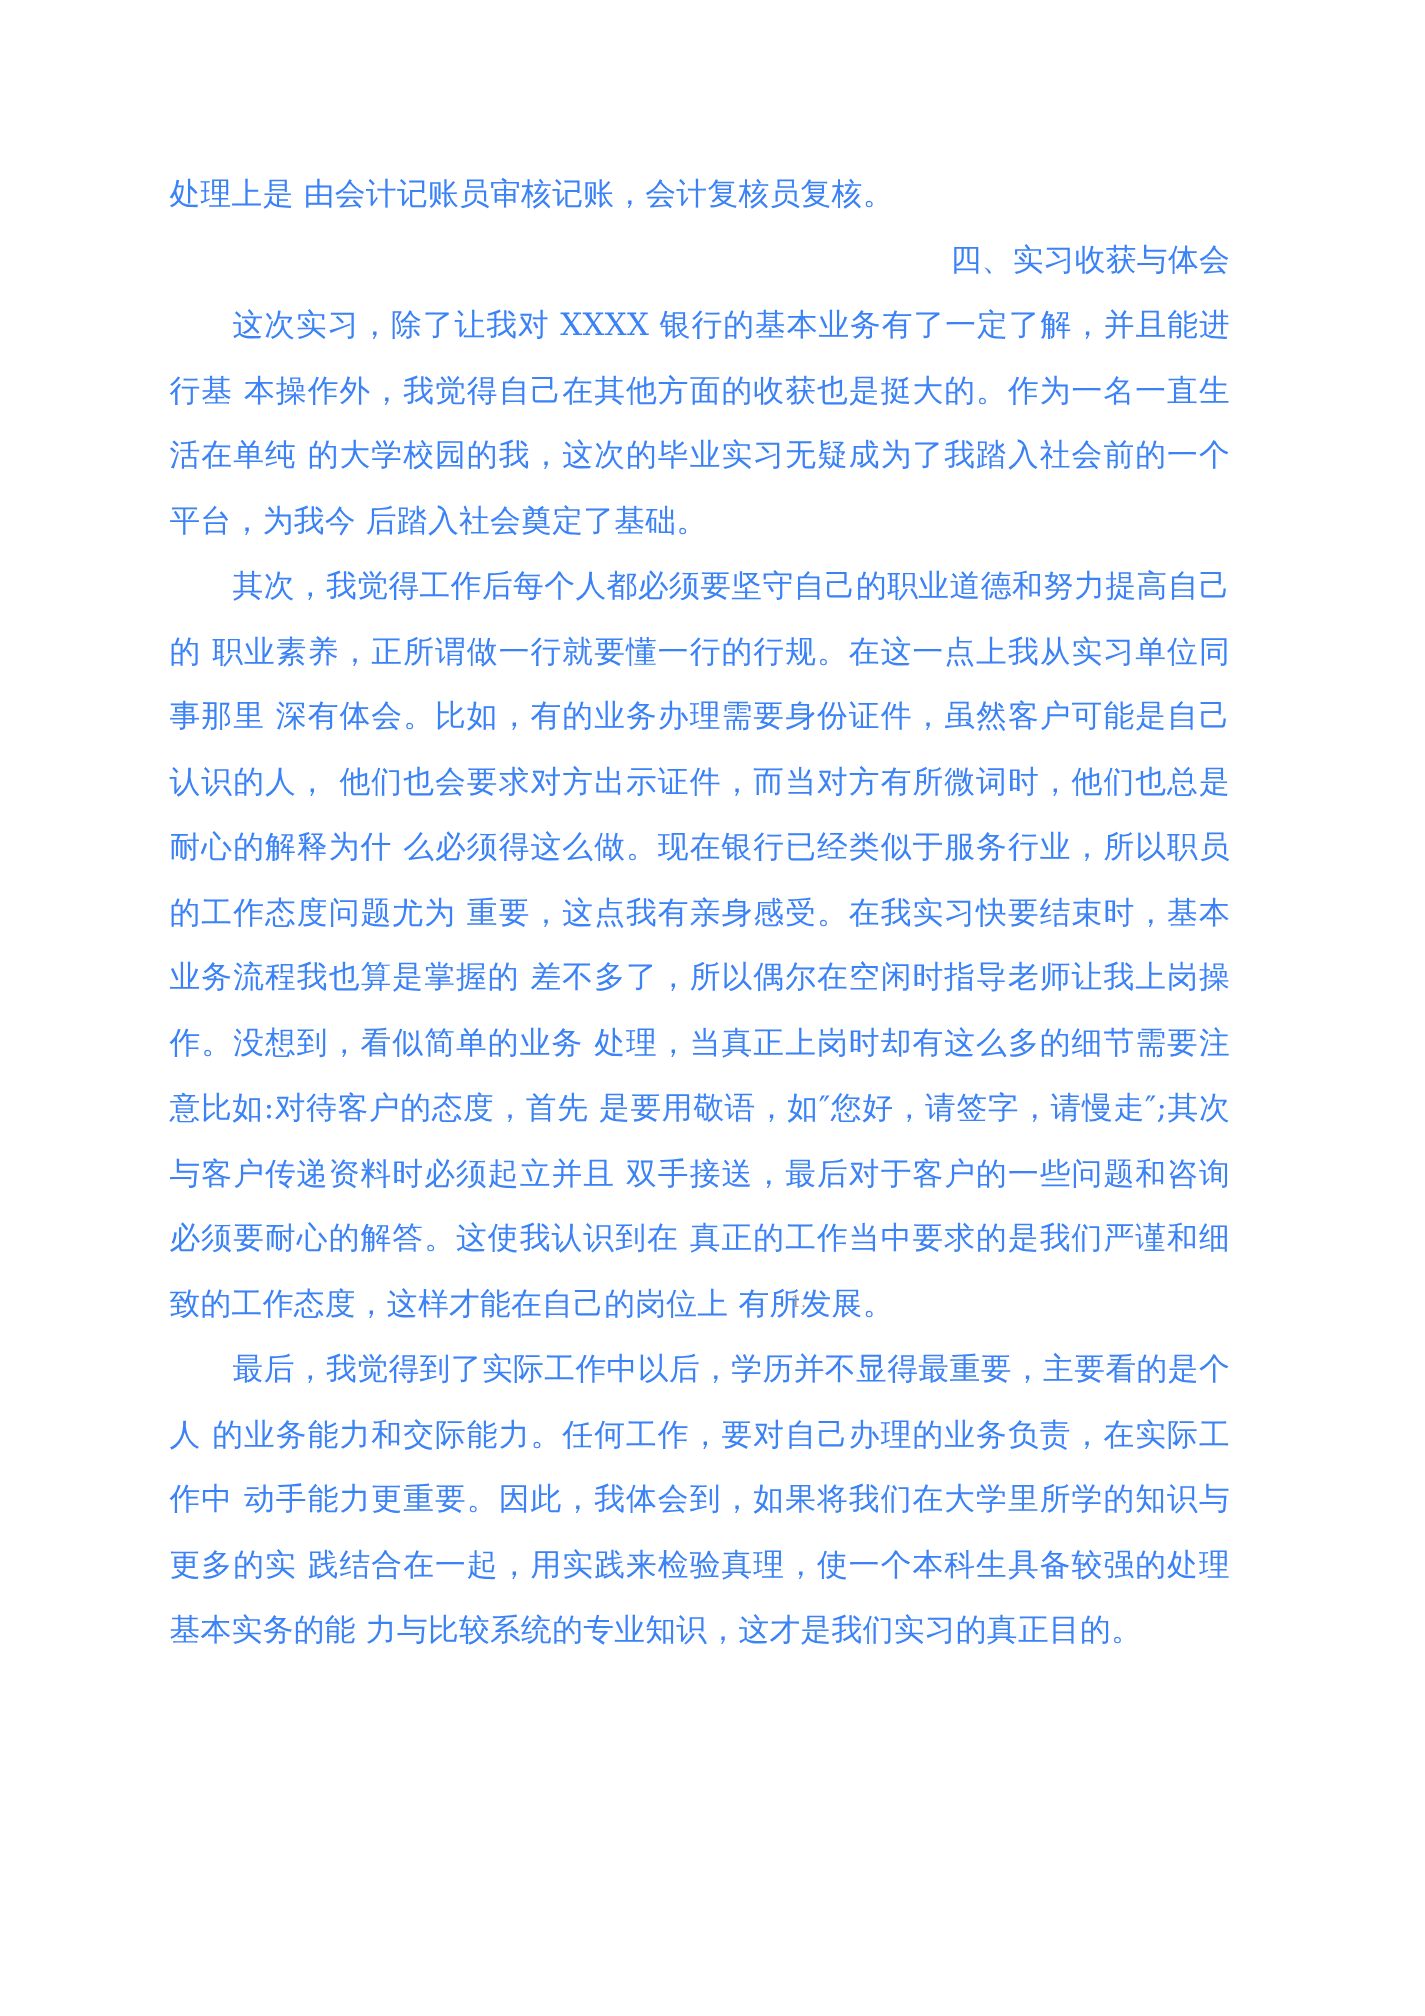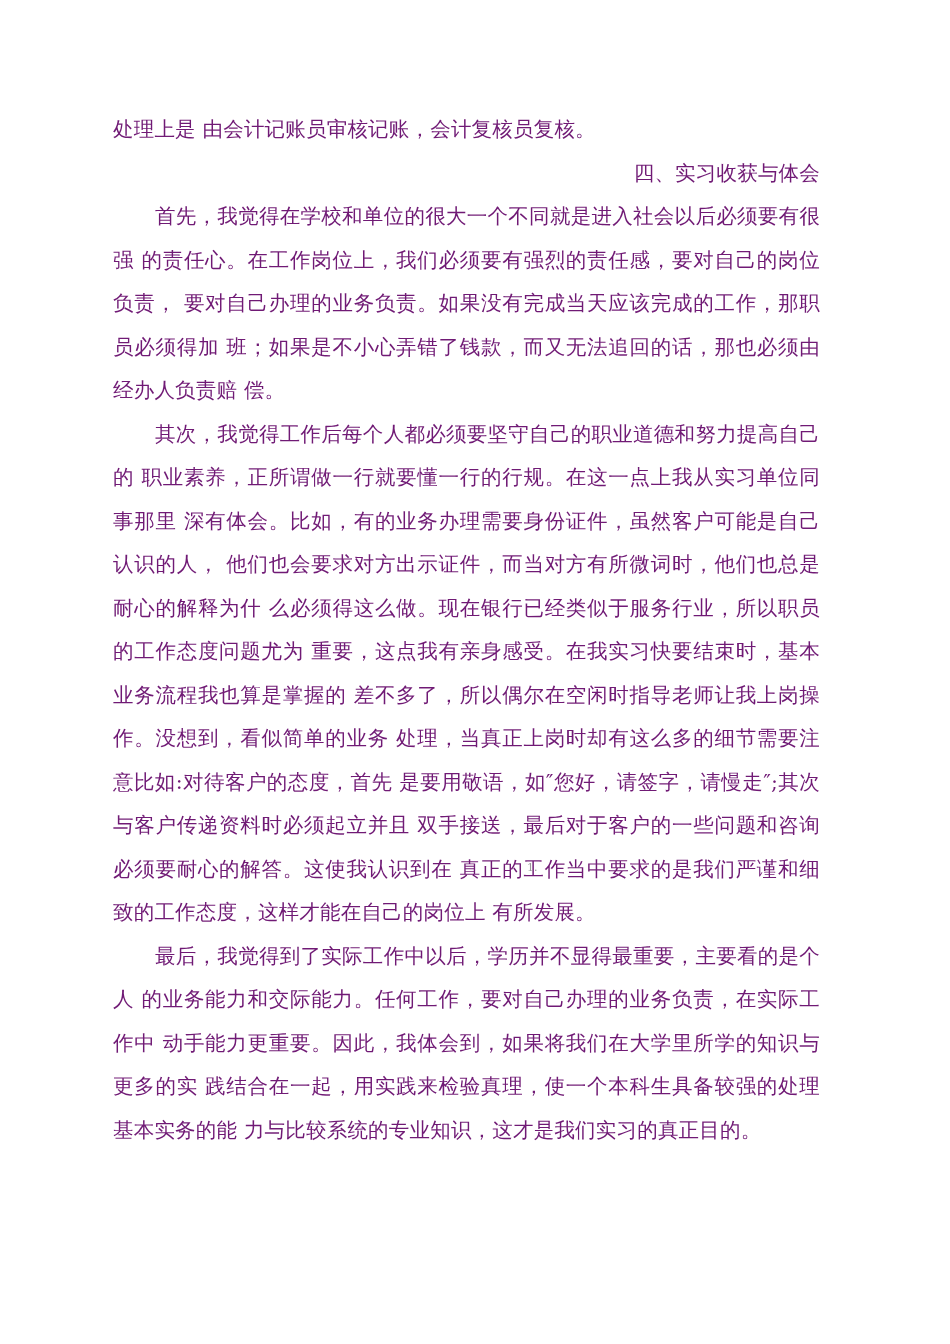--- a/index.html
+++ b/index.html
@@ -31,21 +31,21 @@
     width: 707px;
   }
 
   
   .line,
   .para,
   .heading {
     font-size: 20.5px;
     line-height: 43.5px;
     letter-spacing: 0.2px;
-    color: #701a75;
+    color: #3b82f6;
     text-align: justify;
     text-justify: inter-character;
     word-break: break-all;
     margin: 0;
   }
 
   
   .line {
     text-align: left;
   }
@@ -77,22 +77,22 @@
 </head>
 <body>
 
 <div class="page">
   <div class="page-body">
 
     <p class="line">处理上是 由会计记账员审核记账，会计复核员复核。</p>
 
     <p class="heading">四、实习收获与体会</p>
 
+    <p class="para">这次实习，除了让我对 XXXX 银行的基本业务有了一定了解，并且能进行基 本操作外，我觉得自己在其他方面的收获也是挺大的。作为一名一直生活在单纯 的大学校园的我，这次的毕业实习无疑成为了我踏入社会前的一个平台，为我今 后踏入社会奠定了基础。</p>
 
-    <p class="para">首先，我觉得在学校和单位的很大一个不同就是进入社会以后必须要有很强 的责任心。在工作岗位上，我们必须要有强烈的责任感，要对自己的岗位负责， 要对自己办理的业务负责。如果没有完成当天应该完成的工作，那职员必须得加 班；如果是不小心弄错了钱款，而又无法追回的话，那也必须由经办人负责赔 偿。</p>
 
     <p class="para">其次，我觉得工作后每个人都必须要坚守自己的职业道德和努力提高自己的 职业素养，正所谓做一行就要懂一行的行规。在这一点上我从实习单位同事那里 深有体会。比如，有的业务办理需要身份证件，虽然客户可能是自己认识的人， 他们也会要求对方出示证件，而当对方有所微词时，他们也总是耐心的解释为什 么必须得这么做。现在银行已经类似于服务行业，所以职员的工作态度问题尤为 重要，这点我有亲身感受。在我实习快要结束时，基本业务流程我也算是掌握的 差不多了，所以偶尔在空闲时指导老师让我上岗操作。没想到，看似简单的业务 处理，当真正上岗时却有这么多的细节需要注意比如:对待客户的态度，首先 是要用敬语，如″您好，请签字，请慢走″;其次与客户传递资料时必须起立并且 双手接送，最后对于客户的一些问题和咨询必须要耐心的解答。这使我认识到在 真正的工作当中要求的是我们严谨和细致的工作态度，这样才能在自己的岗位上 有所发展。</p>
 
     <p class="para">最后，我觉得到了实际工作中以后，学历并不显得最重要，主要看的是个人 的业务能力和交际能力。任何工作，要对自己办理的业务负责，在实际工作中 动手能力更重要。因此，我体会到，如果将我们在大学里所学的知识与更多的实 践结合在一起，用实践来检验真理，使一个本科生具备较强的处理基本实务的能 力与比较系统的专业知识，这才是我们实习的真正目的。</p>
 
   </div>
 
   <span class="artifact">1.</span>
 </div>
 

